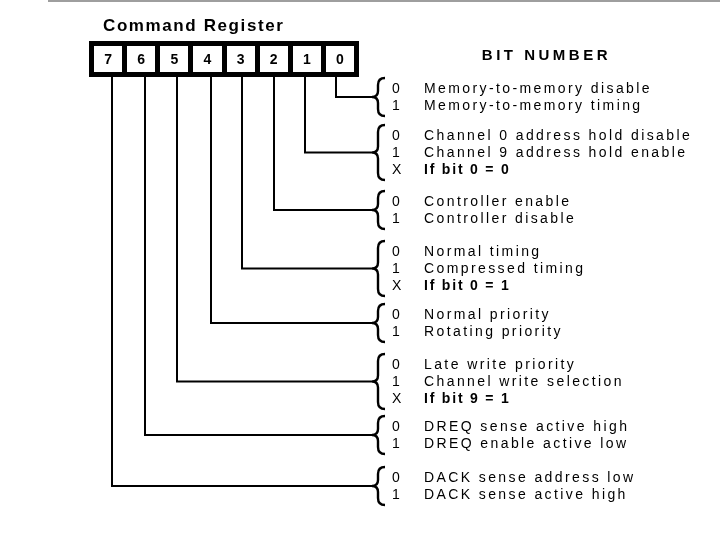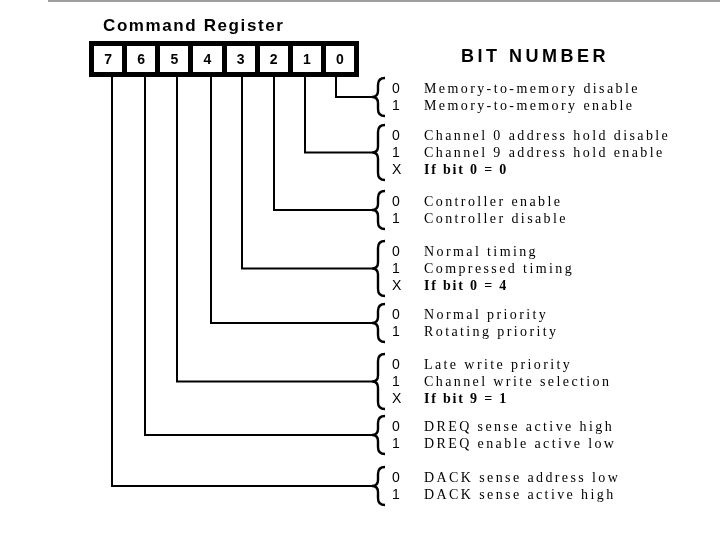--- a/index.html
+++ b/index.html
@@ -13,31 +13,31 @@
   }
   .register{
     position:absolute;left:41px;top:41px;width:270px;height:36px;background:#000;
     box-sizing:border-box;padding:5px;display:flex;gap:5px;
   }
   .cell{
     flex:1;background:#fff;display:flex;align-items:center;justify-content:center;
     font-size:14px;font-weight:bold;
   }
   .bit-header{
-    position:absolute;left:413px;top:46px;width:150px;text-align:left;
-    font-size:18px;font-weight:bold;letter-spacing:3.5px;white-space:nowrap;
+    position:absolute;left:413px;top:46px;width:150px;text-align:right;
+    font-size:15px;font-weight:bold;letter-spacing:3.5px;white-space:nowrap;
   }
   .group-row{
     position:absolute;height:17px;line-height:17px;font-size:14px;white-space:nowrap;
   }
   .group-row .val{
     position:absolute;left:0;width:24px;letter-spacing:0;
   }
   .group-row .lbl{
-    position:absolute;left:32px;letter-spacing:2.4px;font-family:Liberation Serif, serif;
+    position:absolute;left:32px;letter-spacing:2.4px;
   }
   .group-row.bold .lbl{font-weight:bold;letter-spacing:1.8px;}
   svg.overlay{position:absolute;left:0;top:0;pointer-events:none;}
 </style>
 </head>
 <body>
 
 <div class="canvas">
   <div class="topline"></div>
   <div class="title">Command Register</div>
@@ -52,21 +52,21 @@
       <div class="cell">0</div>
     </div>
   <div class="bit-header">BIT NUMBER</div>
   <div id="groups">
       <div class="group-row" style="left: 344px; top: 80px;">
         <span class="val">0</span>
         <span class="lbl">Memory-to-memory disable</span>
       </div>
       <div class="group-row" style="left: 344px; top: 97px;">
         <span class="val">1</span>
-        <span class="lbl">Memory-to-memory enable</span>
+        <span class="lbl">Memory-to-memory timing</span>
       </div>
       <div class="group-row" style="left: 344px; top: 127px;">
         <span class="val">0</span>
         <span class="lbl">Channel 0 address hold disable</span>
       </div>
       <div class="group-row" style="left: 344px; top: 144px;">
         <span class="val">1</span>
         <span class="lbl">Channel 9 address hold enable</span>
       </div>
       <div class="group-row bold" style="left: 344px; top: 161px;">
@@ -84,21 +84,21 @@
       <div class="group-row" style="left: 344px; top: 243px;">
         <span class="val">0</span>
         <span class="lbl">Normal timing</span>
       </div>
       <div class="group-row" style="left: 344px; top: 260px;">
         <span class="val">1</span>
         <span class="lbl">Compressed timing</span>
       </div>
       <div class="group-row bold" style="left: 344px; top: 277px;">
         <span class="val">X</span>
-        <span class="lbl">If bit 0 = 4</span>
+        <span class="lbl">If bit 0 = 1</span>
       </div>
       <div class="group-row" style="left: 344px; top: 306px;">
         <span class="val">0</span>
         <span class="lbl">Normal priority</span>
       </div>
       <div class="group-row" style="left: 344px; top: 323px;">
         <span class="val">1</span>
         <span class="lbl">Rotating priority</span>
       </div>
       <div class="group-row" style="left: 344px; top: 356px;">

